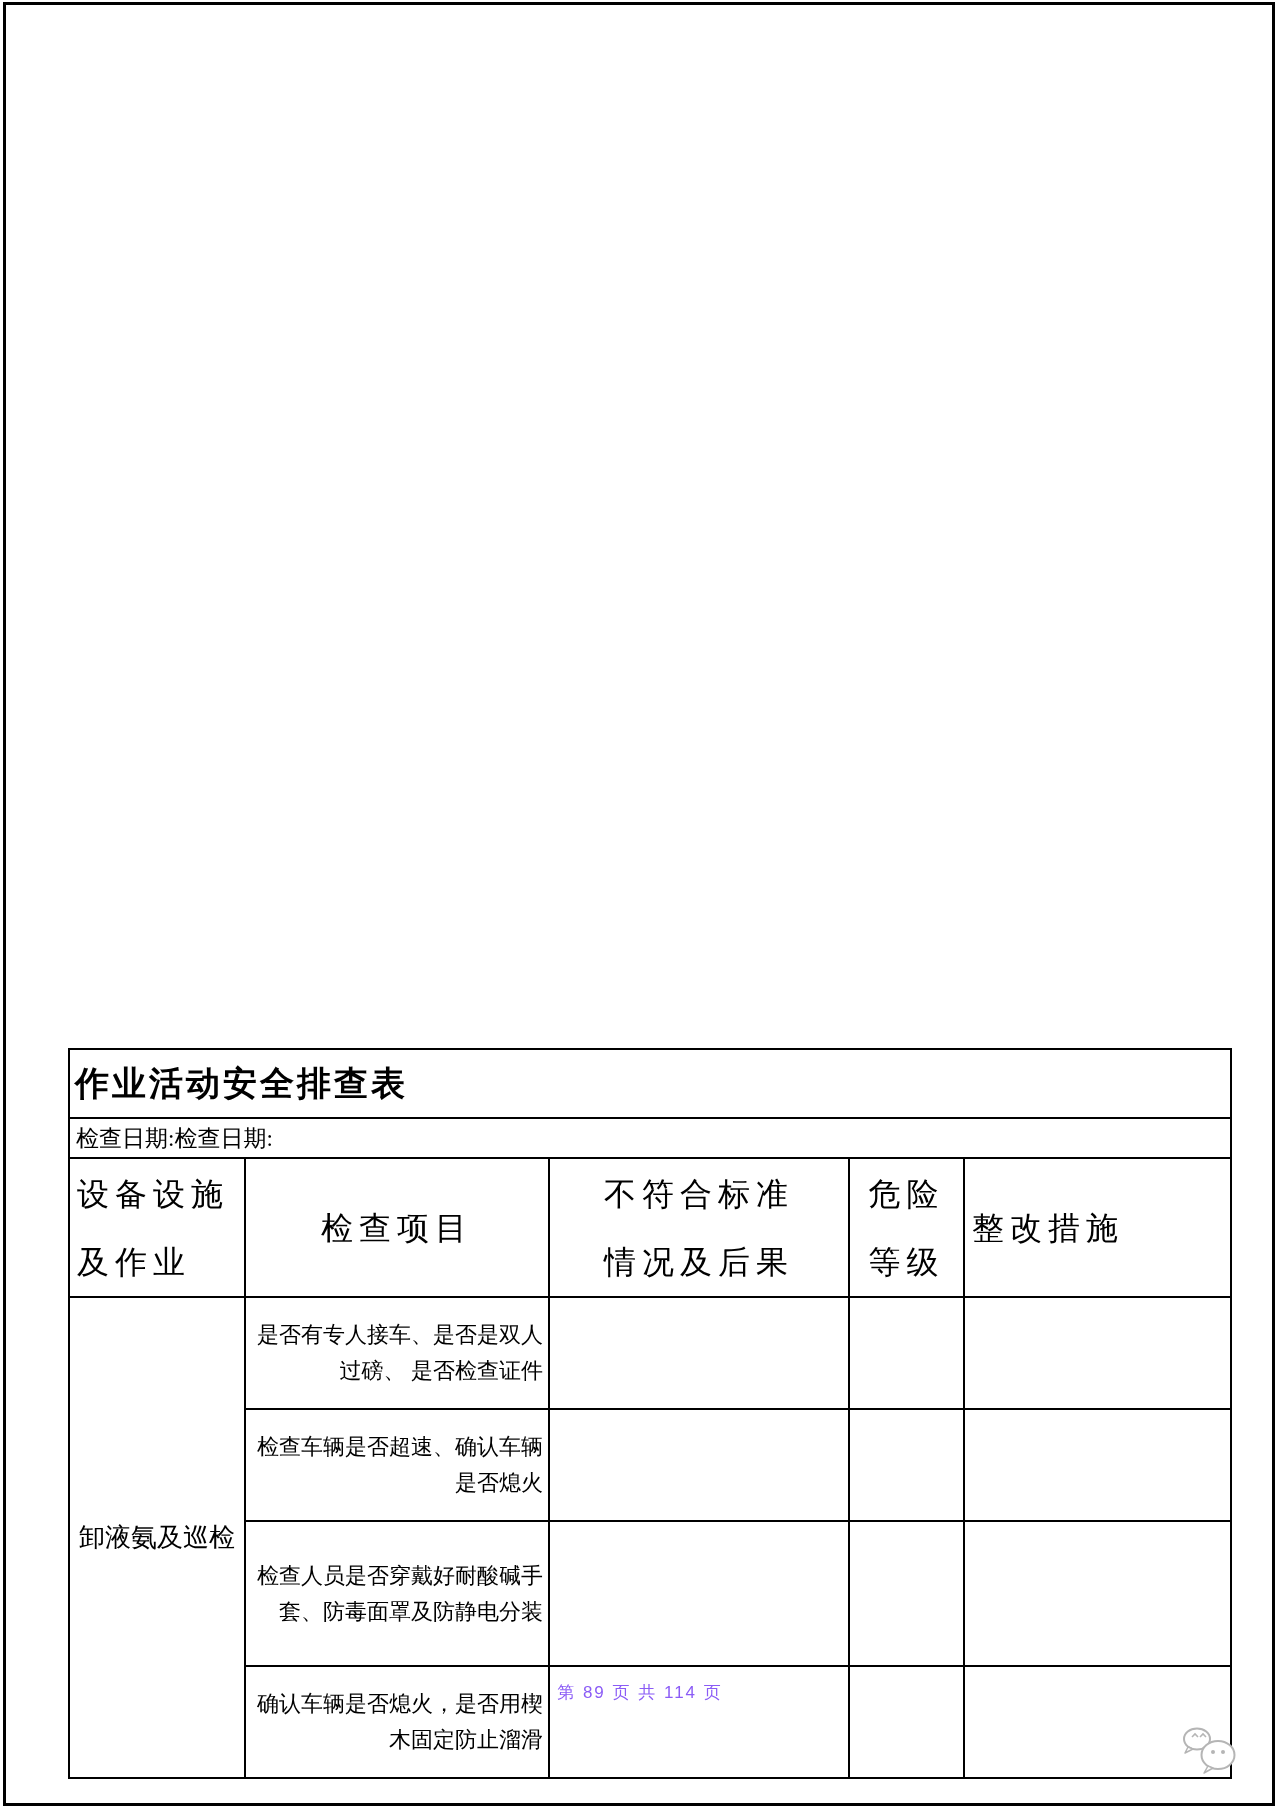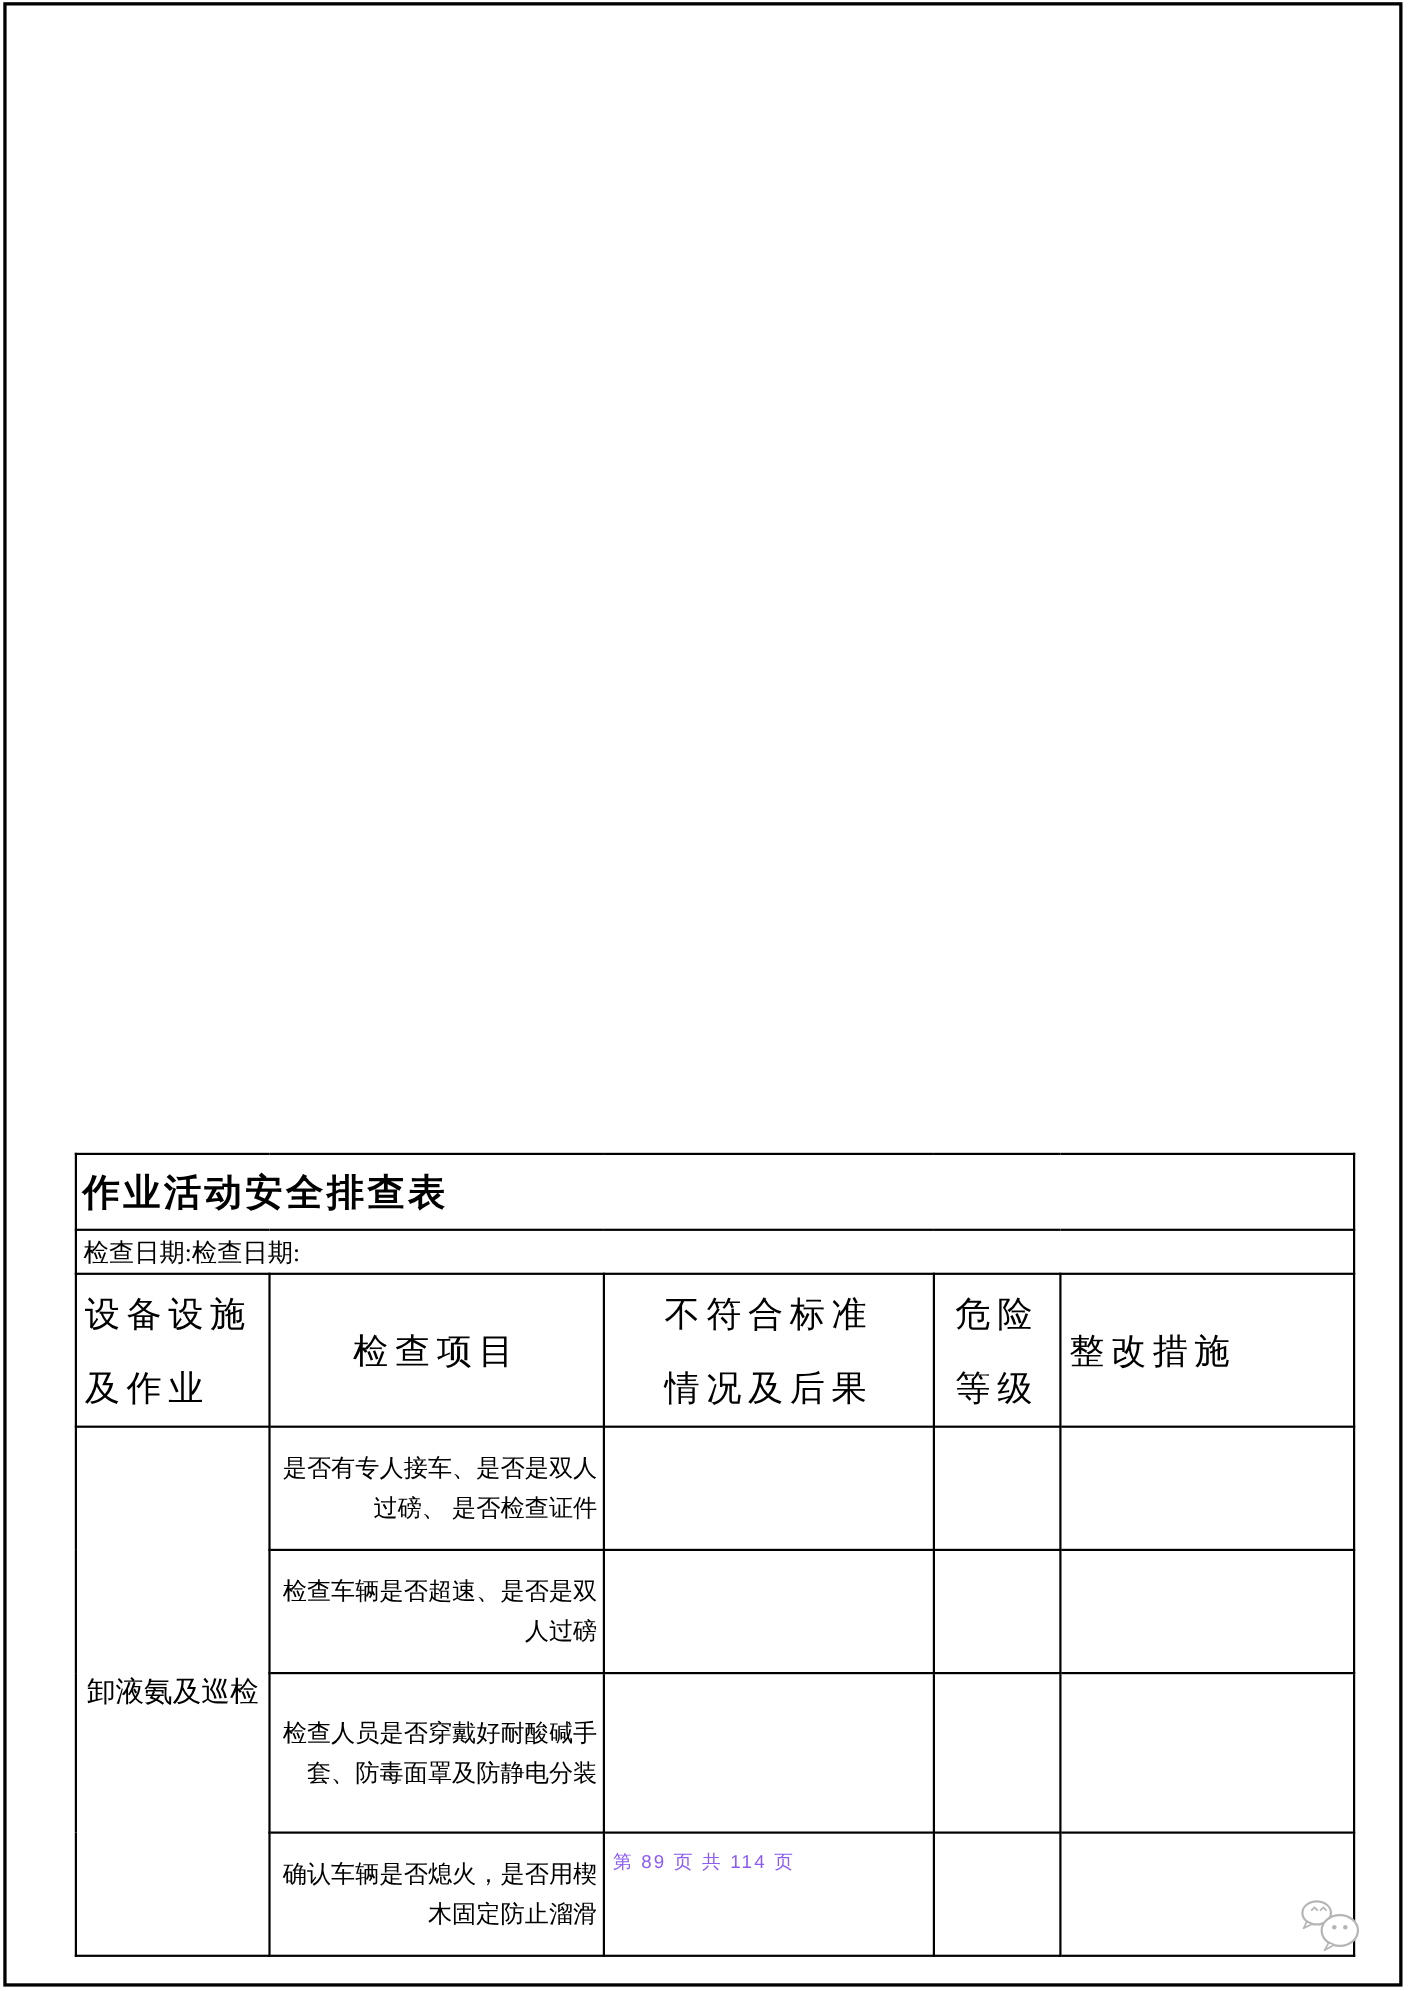--- a/index.html
+++ b/index.html
@@ -137,21 +137,21 @@
     <td class="header-cell header-left">整改措施</td>
   </tr>
   <tr class="data-row-1">
     <td class="activity-cell" rowspan="4">卸液氨及巡检</td>
     <td class="item-cell">是否有专人接车、是否是双人过磅、 是否检查证件</td>
     <td></td>
     <td></td>
     <td></td>
   </tr>
   <tr class="data-row-2">
-    <td class="item-cell">检查车辆是否超速、是否是双人过磅</td>
+    <td class="item-cell">检查车辆是否超速、确认车辆是否熄火</td>
     <td></td>
     <td></td>
     <td></td>
   </tr>
   <tr class="data-row-3">
     <td class="item-cell">检查人员是否穿戴好耐酸碱手套、防毒面罩及防静电分装</td>
     <td></td>
     <td></td>
     <td></td>
   </tr>

